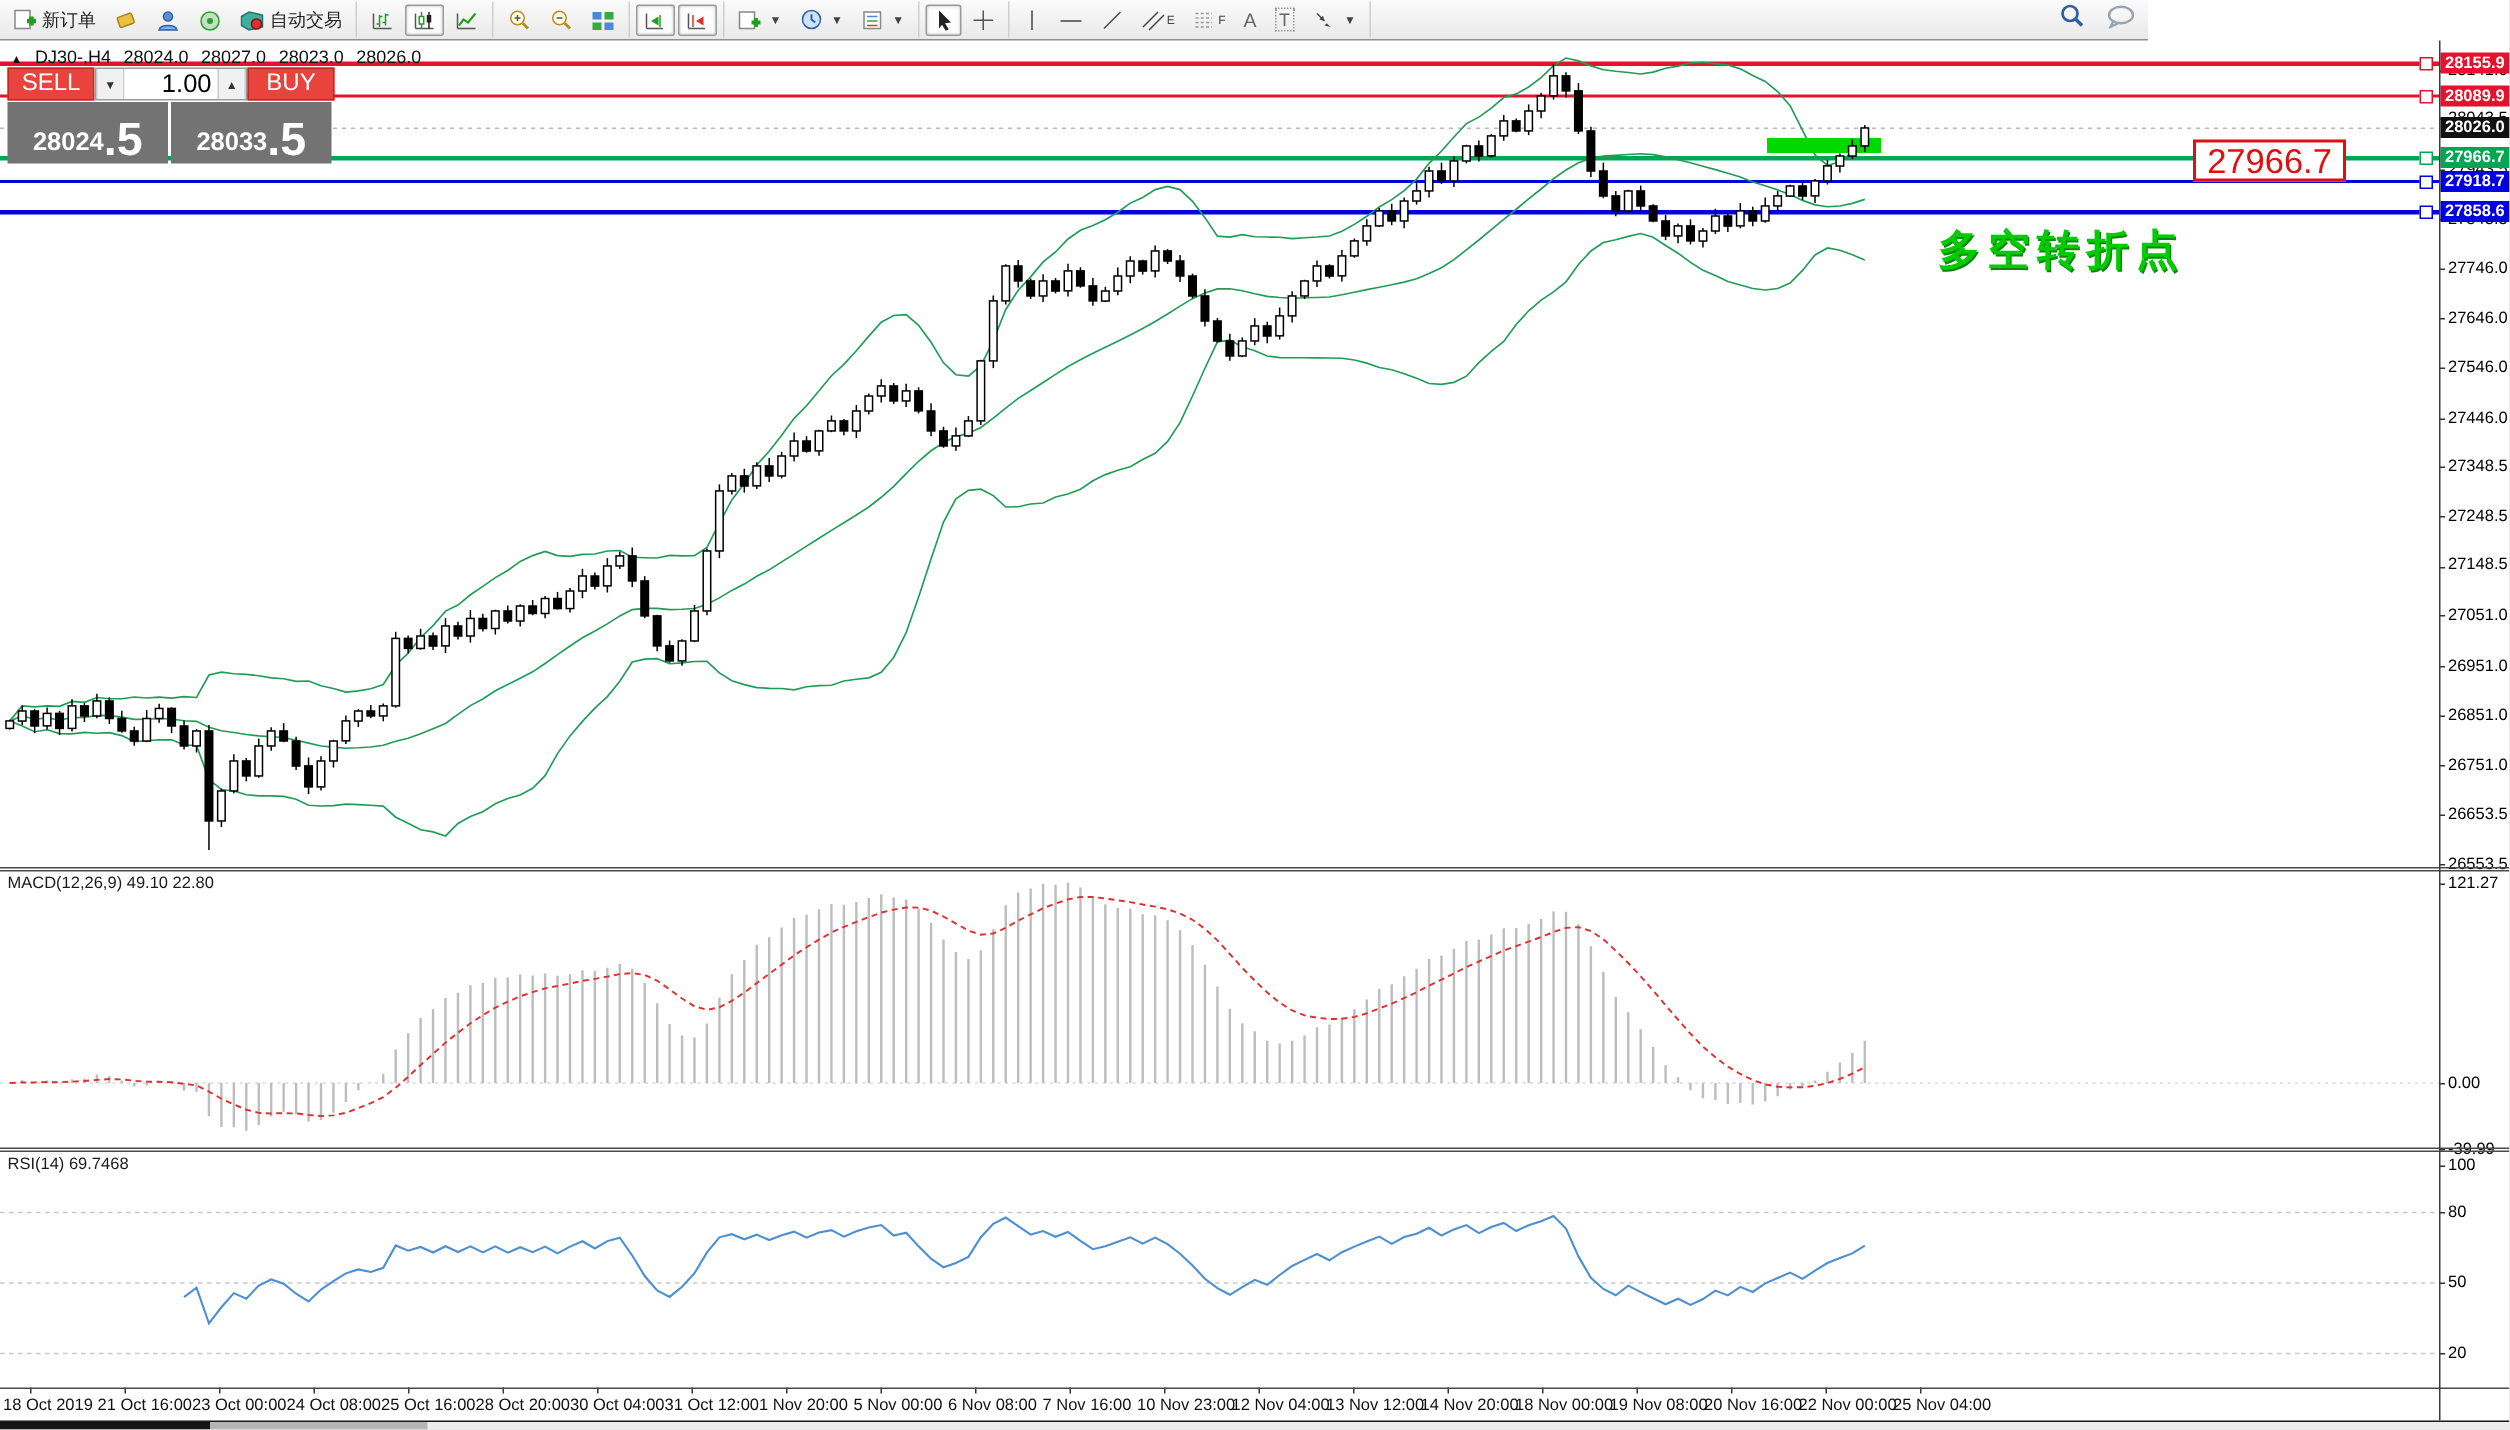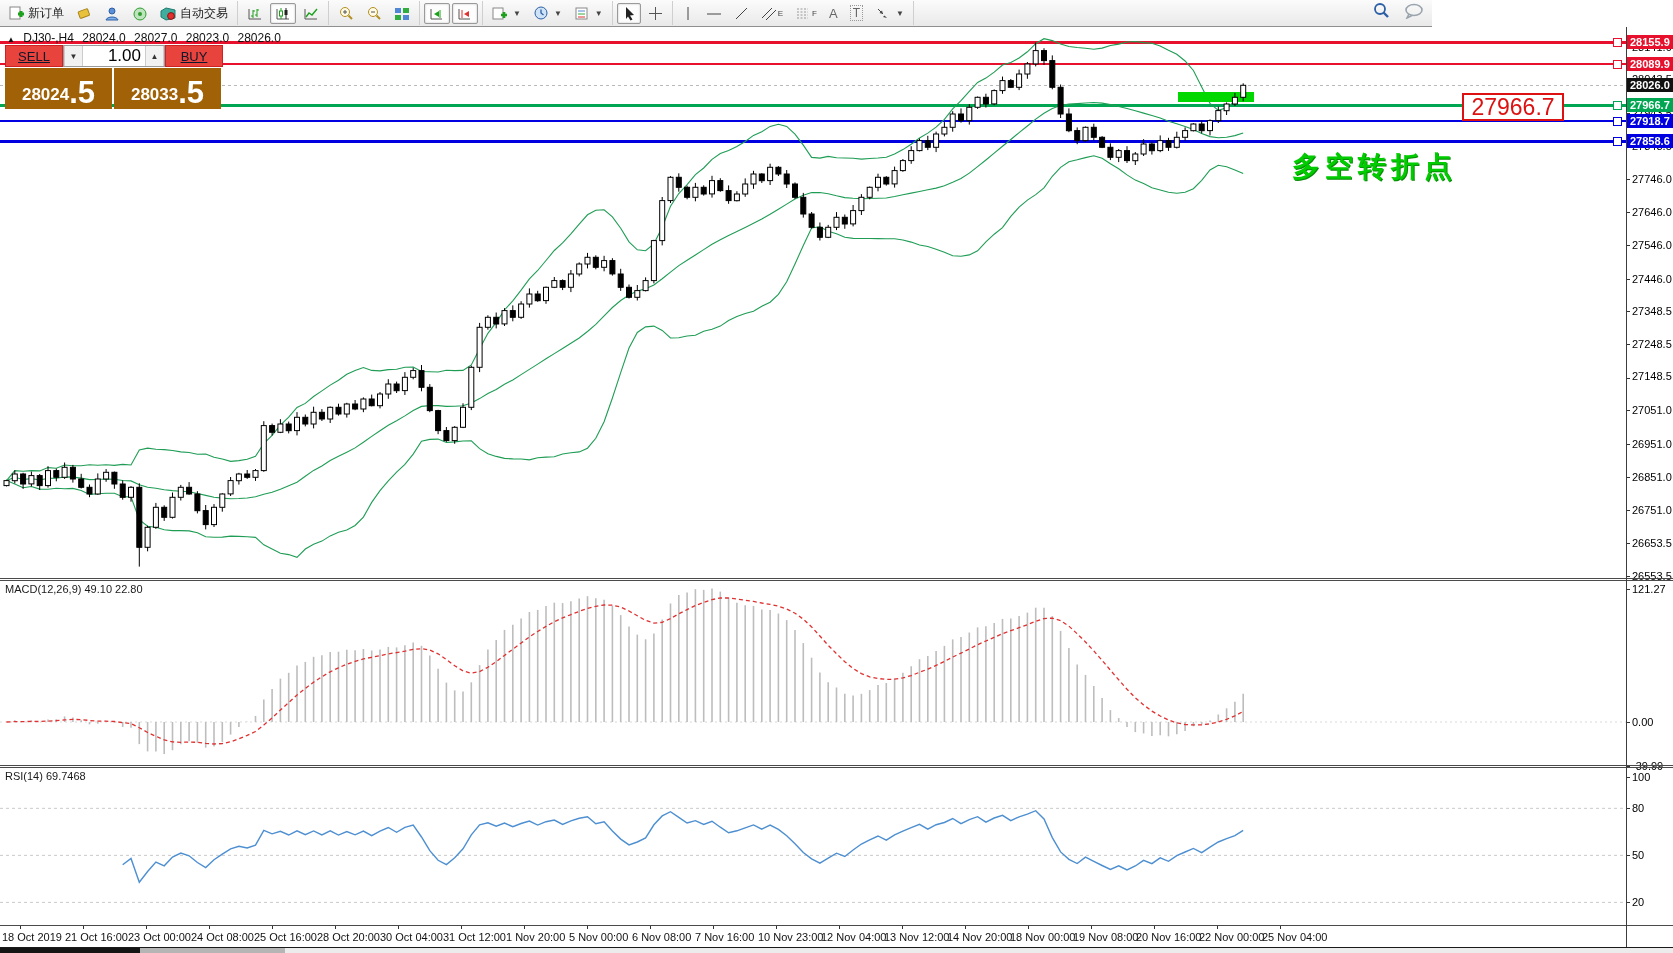--- a/index.html
+++ b/index.html
@@ -25,26 +25,26 @@
   .axis-tick{position:absolute;left:1626px;width:4px;height:1px;background:#333;z-index:6;}
   .pl-line{position:absolute;left:0;z-index:2;}
   .pl-label{position:absolute;left:1627px;width:46px;height:14px;color:#fff;font-size:11px;font-weight:bold;
             text-align:left;padding-left:3px;line-height:14px;z-index:8;}
   .pl-handle{position:absolute;left:1613px;width:7px;height:7px;background:#fff;z-index:7;}
   #symbol-bar{position:absolute;left:7px;top:31px;z-index:15;font-size:12px;color:#111;}
   #symbol-bar span{margin-right:5px;}
   
   #trade-panel{position:absolute;left:5px;top:45px;width:218px;z-index:16;}
   #tp-row1{display:flex;height:22px;}
-  .tp-btn{width:56px;background:#e8433c;color:#0f172a;font-size:13px;display:flex;align-items:center;justify-content:center;border:1px solid #c22;text-decoration:underline;}
+  .tp-btn{width:56px;background:#e8433c;color:#ffffff;font-size:16px;display:flex;align-items:center;justify-content:center;border:1px solid #c22;}
   #tp-vol{flex:1;display:flex;border:1px solid #9a9a9a;background:#fff;}
   .tp-spin{width:17px;background:#f1f1f1;display:flex;align-items:center;justify-content:center;font-size:8px;color:#333;border-left:1px solid #ccc;border-right:1px solid #ccc;}
   #tp-vol input{flex:1;border:0;outline:0;text-align:right;font-size:17px;padding-right:4px;width:50px;font-family:inherit;}
   #tp-row2{display:flex;margin-top:1px;}
-  .tp-price{width:107px;height:38px;background:#a16207;color:#fff;display:flex;align-items:flex-end;justify-content:center;padding-bottom:3px;}
+  .tp-price{width:107px;height:38px;background:#737373;color:#fff;display:flex;align-items:flex-end;justify-content:center;padding-bottom:3px;}
   .tp-price:first-child{margin-right:2px;}
   .tp-big{font-size:17px;font-weight:bold;line-height:1;margin-bottom:3px;}
   .tp-huge{font-size:31px;font-weight:bold;line-height:0.85;}
   
   #callout{position:absolute;left:1462px;top:93px;width:98px;height:24px;background:#fff;border:2px solid #dd1111;
            color:#dd1111;font-size:23px;display:flex;align-items:center;justify-content:center;z-index:10;}
   #note{position:absolute;left:1292px;top:148px;font-size:28px;font-weight:bold;color:#00cc00;
         letter-spacing:5px;z-index:10;text-shadow:1px 1px 0 #0a8a0a;}
   .ind-label{position:absolute;left:5px;font-size:11px;color:#1a1a1a;z-index:9;}
   .time-label{position:absolute;top:931px;font-size:11px;color:#111;z-index:6;white-space:nowrap;}

